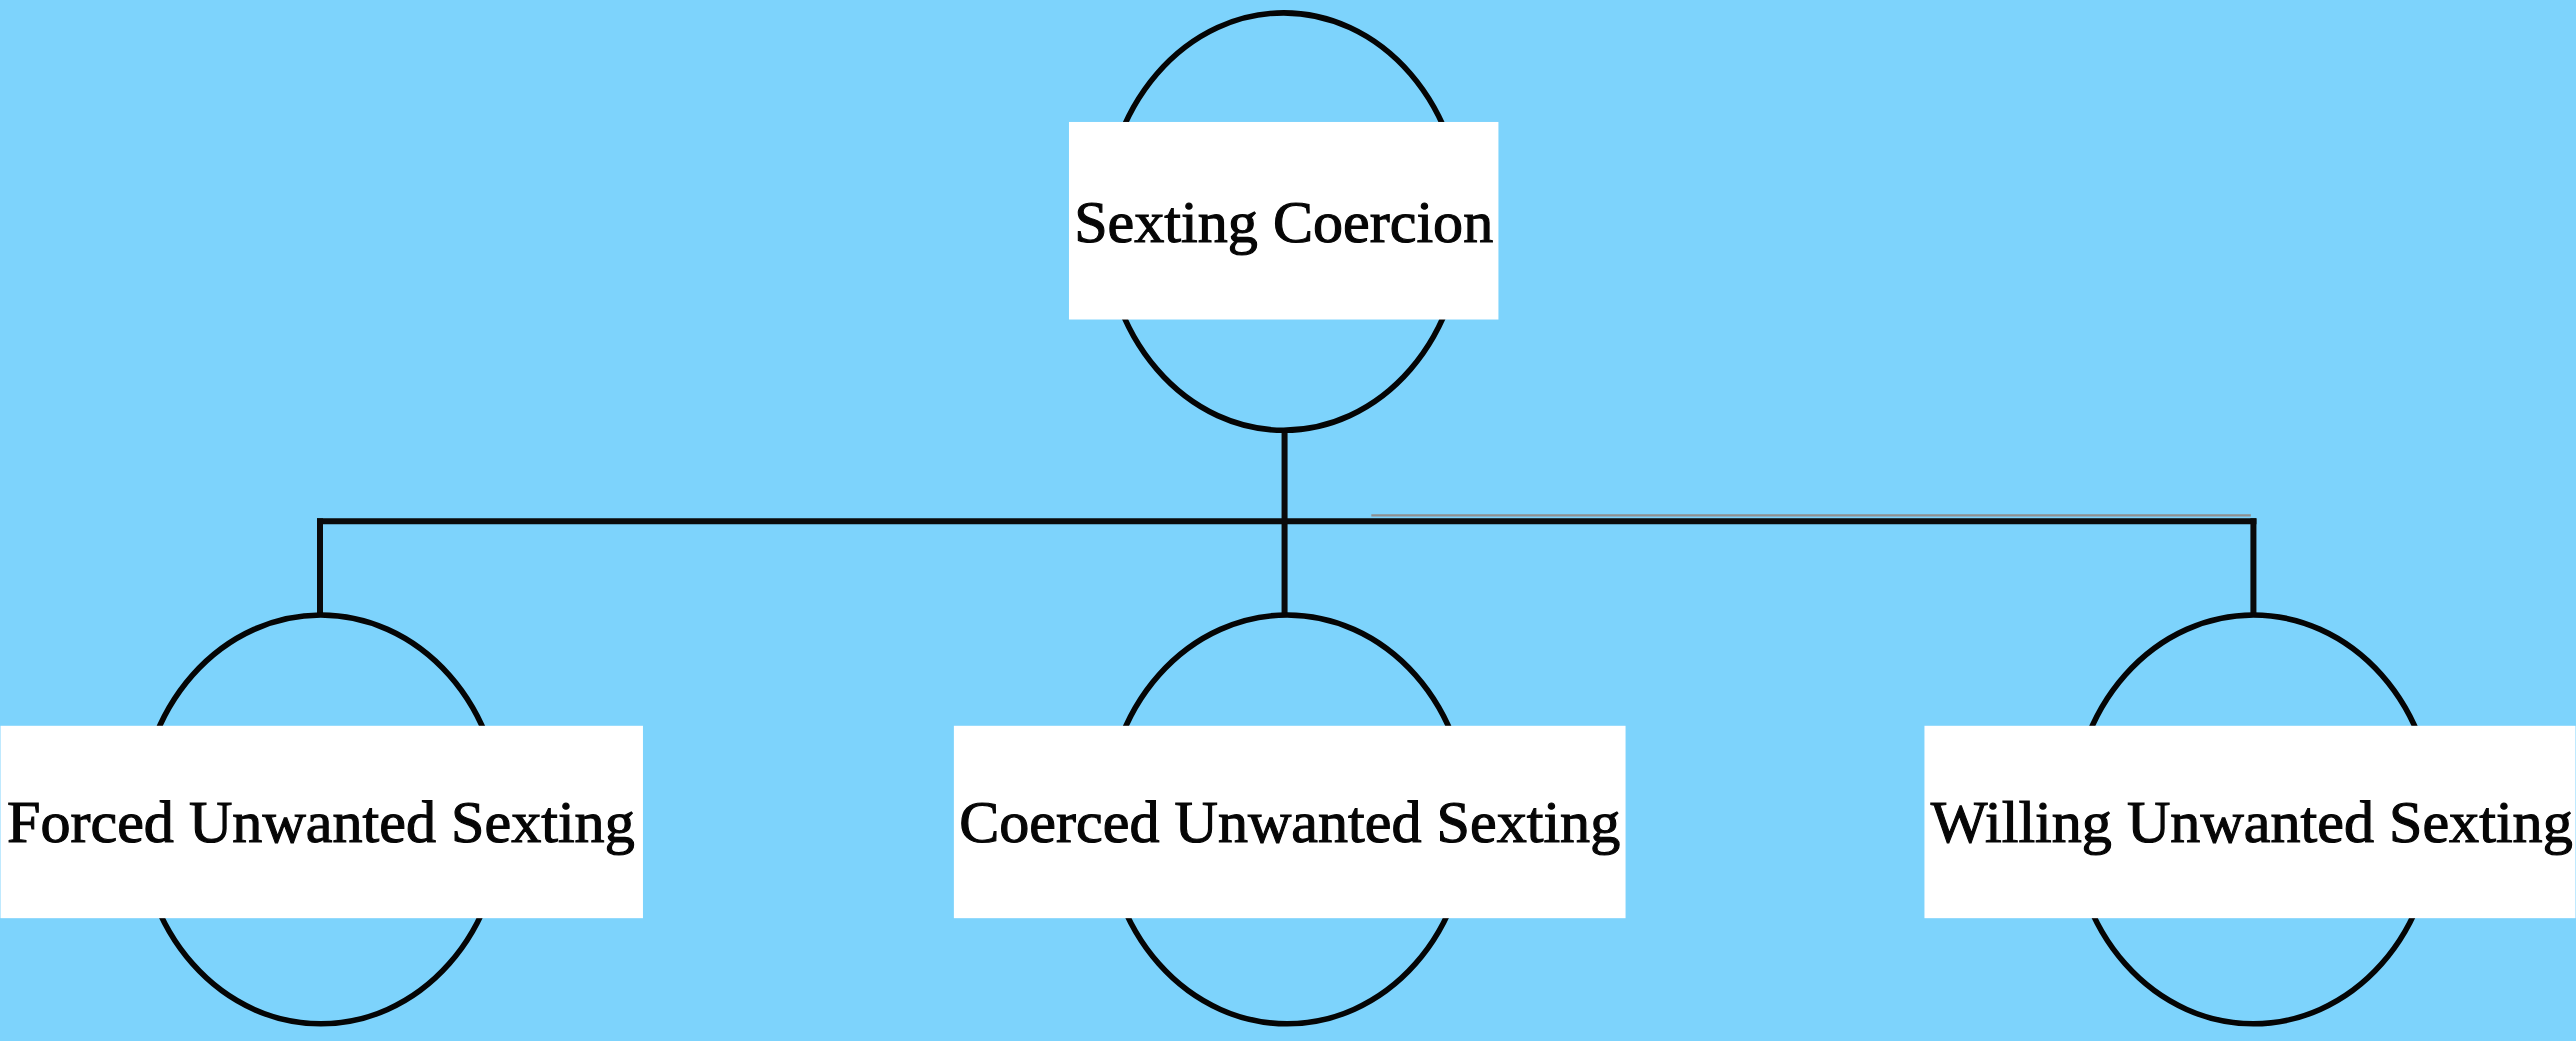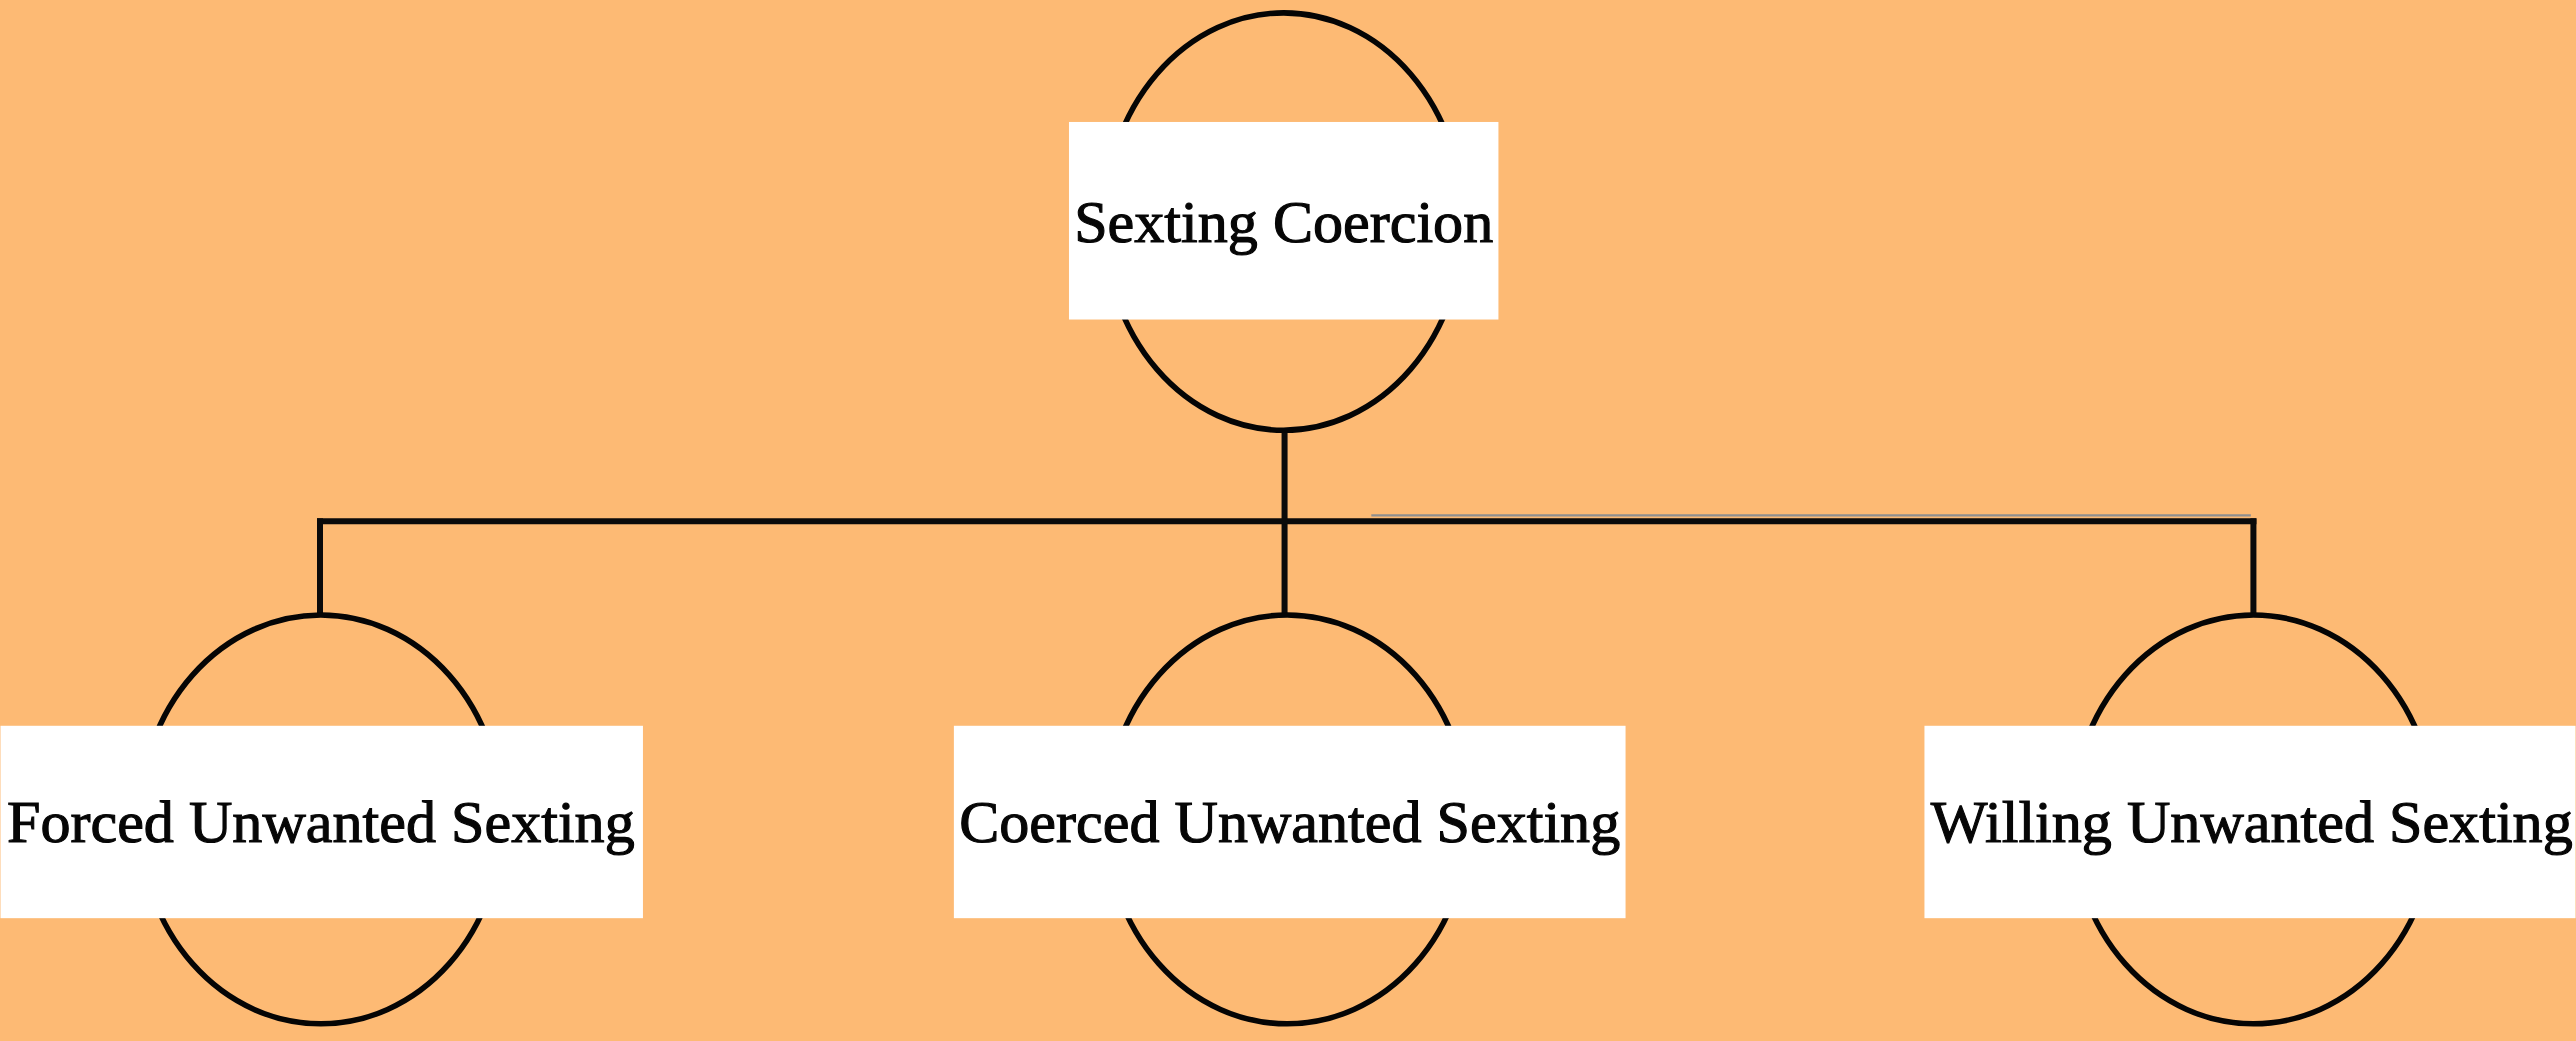--- a/index.html
+++ b/index.html
@@ -4,21 +4,21 @@
 <style>
   html, body {
     margin: 0;
     padding: 0;
     background: #ffffff;
   }
   .canvas {
     position: relative;
     width: 2576px;
     height: 1041px;
-    background: #fdba74;
+    background: #7dd3fc;
     overflow: hidden;
   }
   svg.chart {
     display: block;
     width: 2576px;
     height: 1041px;
   }
   .node-ellipse {
     fill: none;
     stroke: #050505;

